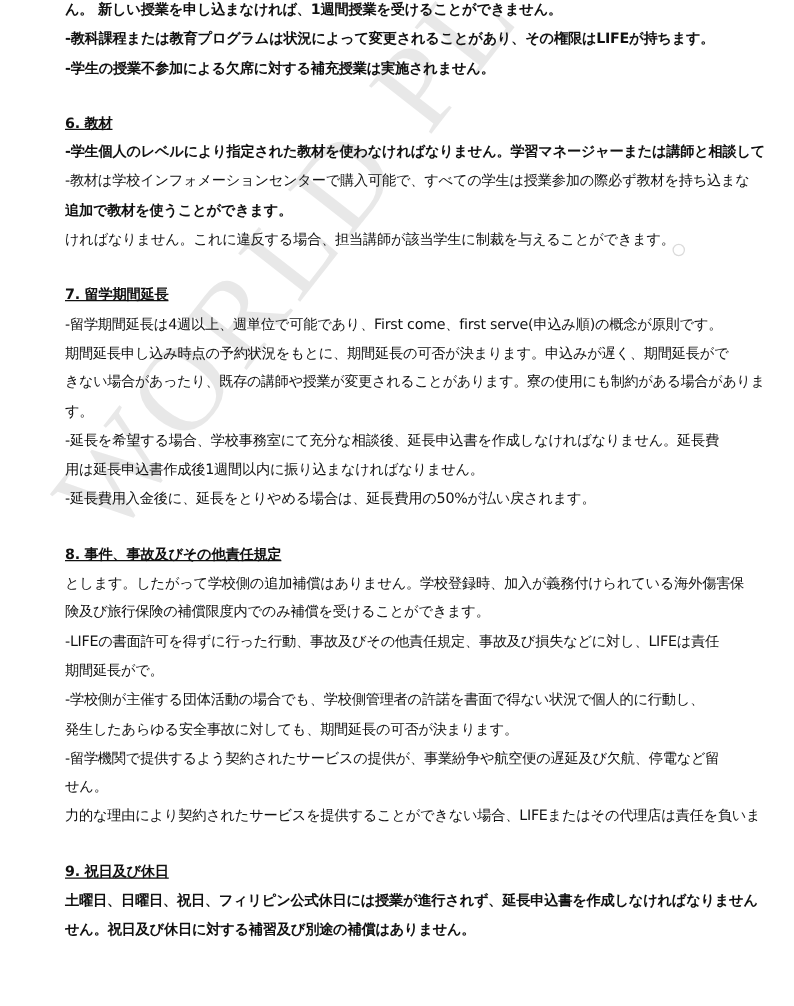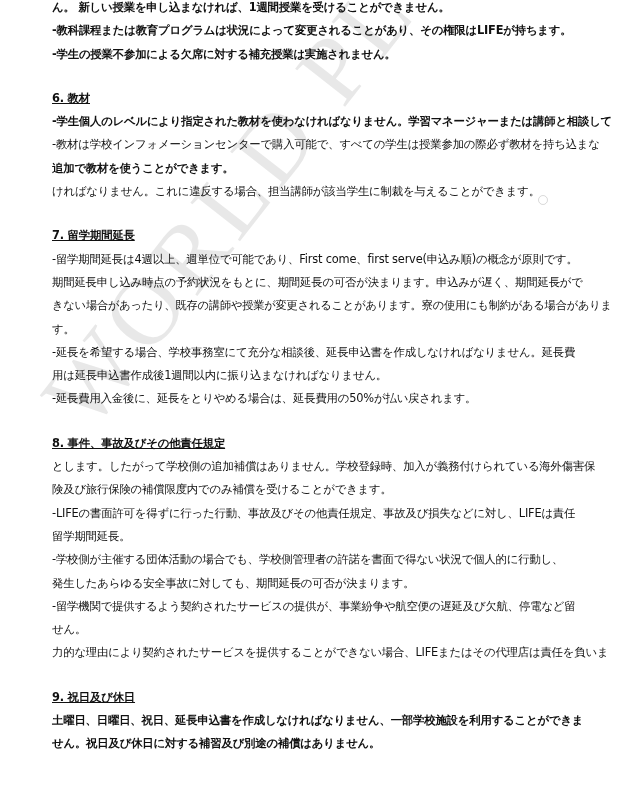--- a/index.html
+++ b/index.html
@@ -67,29 +67,29 @@
     <div class="line">-延長費用入金後に、延長をとりやめる場合は、延長費用の50%が払い戻されます。</div>
   </div>
 
   <div class="gap"></div>
 
   <div>
     <div class="line heading">8. 事件、事故及びその他責任規定</div>
     <div class="line">とします。したがって学校側の追加補償はありません。学校登録時、加入が義務付けられている海外傷害保</div>
     <div class="line">険及び旅行保険の補償限度内でのみ補償を受けることができます。</div>
     <div class="line">-LIFEの書面許可を得ずに行った行動、事故及びその他責任規定、事故及び損失などに対し、LIFEは責任</div>
-    <div class="line">留学期間延長。</div>
+    <div class="line">期間延長がで。</div>
     <div class="line">-学校側が主催する団体活動の場合でも、学校側管理者の許諾を書面で得ない状況で個人的に行動し、</div>
     <div class="line">発生したあらゆる安全事故に対しても、期間延長の可否が決まります。</div>
     <div class="line">-留学機関で提供するよう契約されたサービスの提供が、事業紛争や航空便の遅延及び欠航、停電など留</div>
     <div class="line">せん。</div>
     <div class="line">力的な理由により契約されたサービスを提供することができない場合、LIFEまたはその代理店は責任を負いま</div>
   </div>
 
   <div class="gap"></div>
 
   <div>
     <div class="line heading">9.  祝日及び休日</div>
-    <div class="line bold">土曜日、日曜日、祝日、延長申込書を作成しなければなりません、一部学校施設を利用することができま</div>
+    <div class="line bold">土曜日、日曜日、祝日、フィリピン公式休日には授業が進行されず、延長申込書を作成しなければなりません</div>
     <div class="line bold">せん。祝日及び休日に対する補習及び別途の補償はありません。</div>
   </div>
 
 </div>
 
 </body></html>

